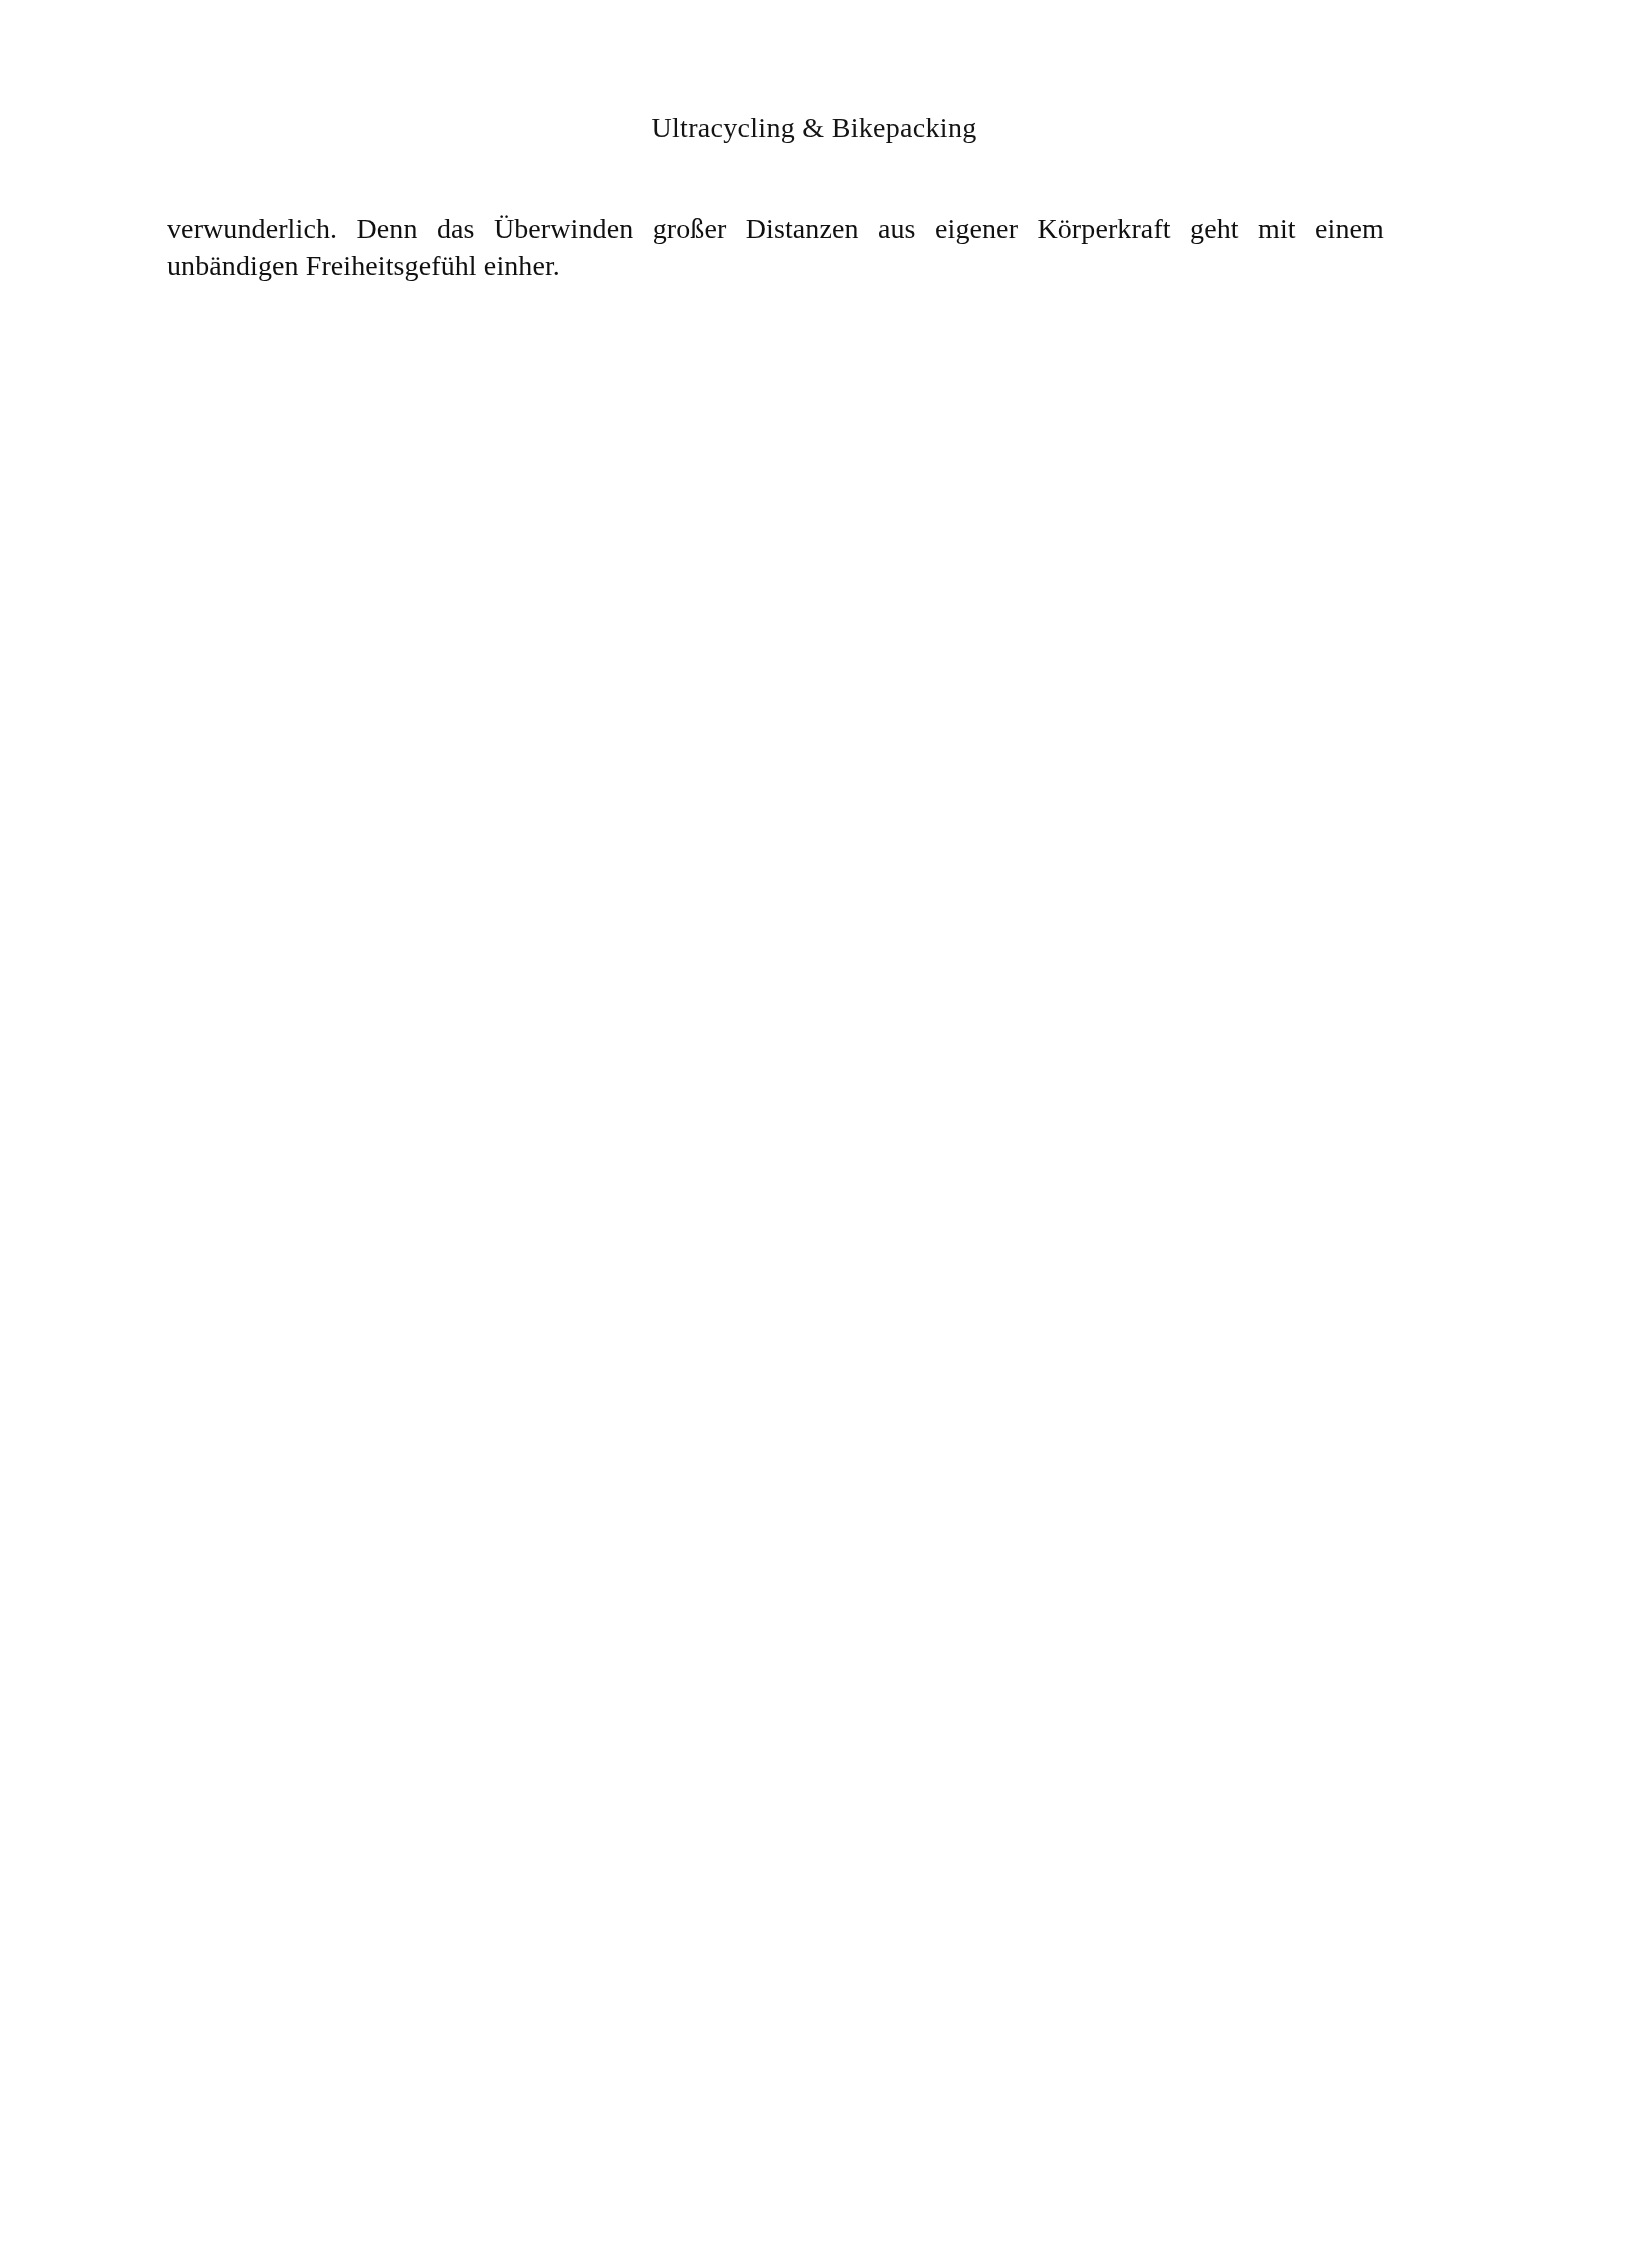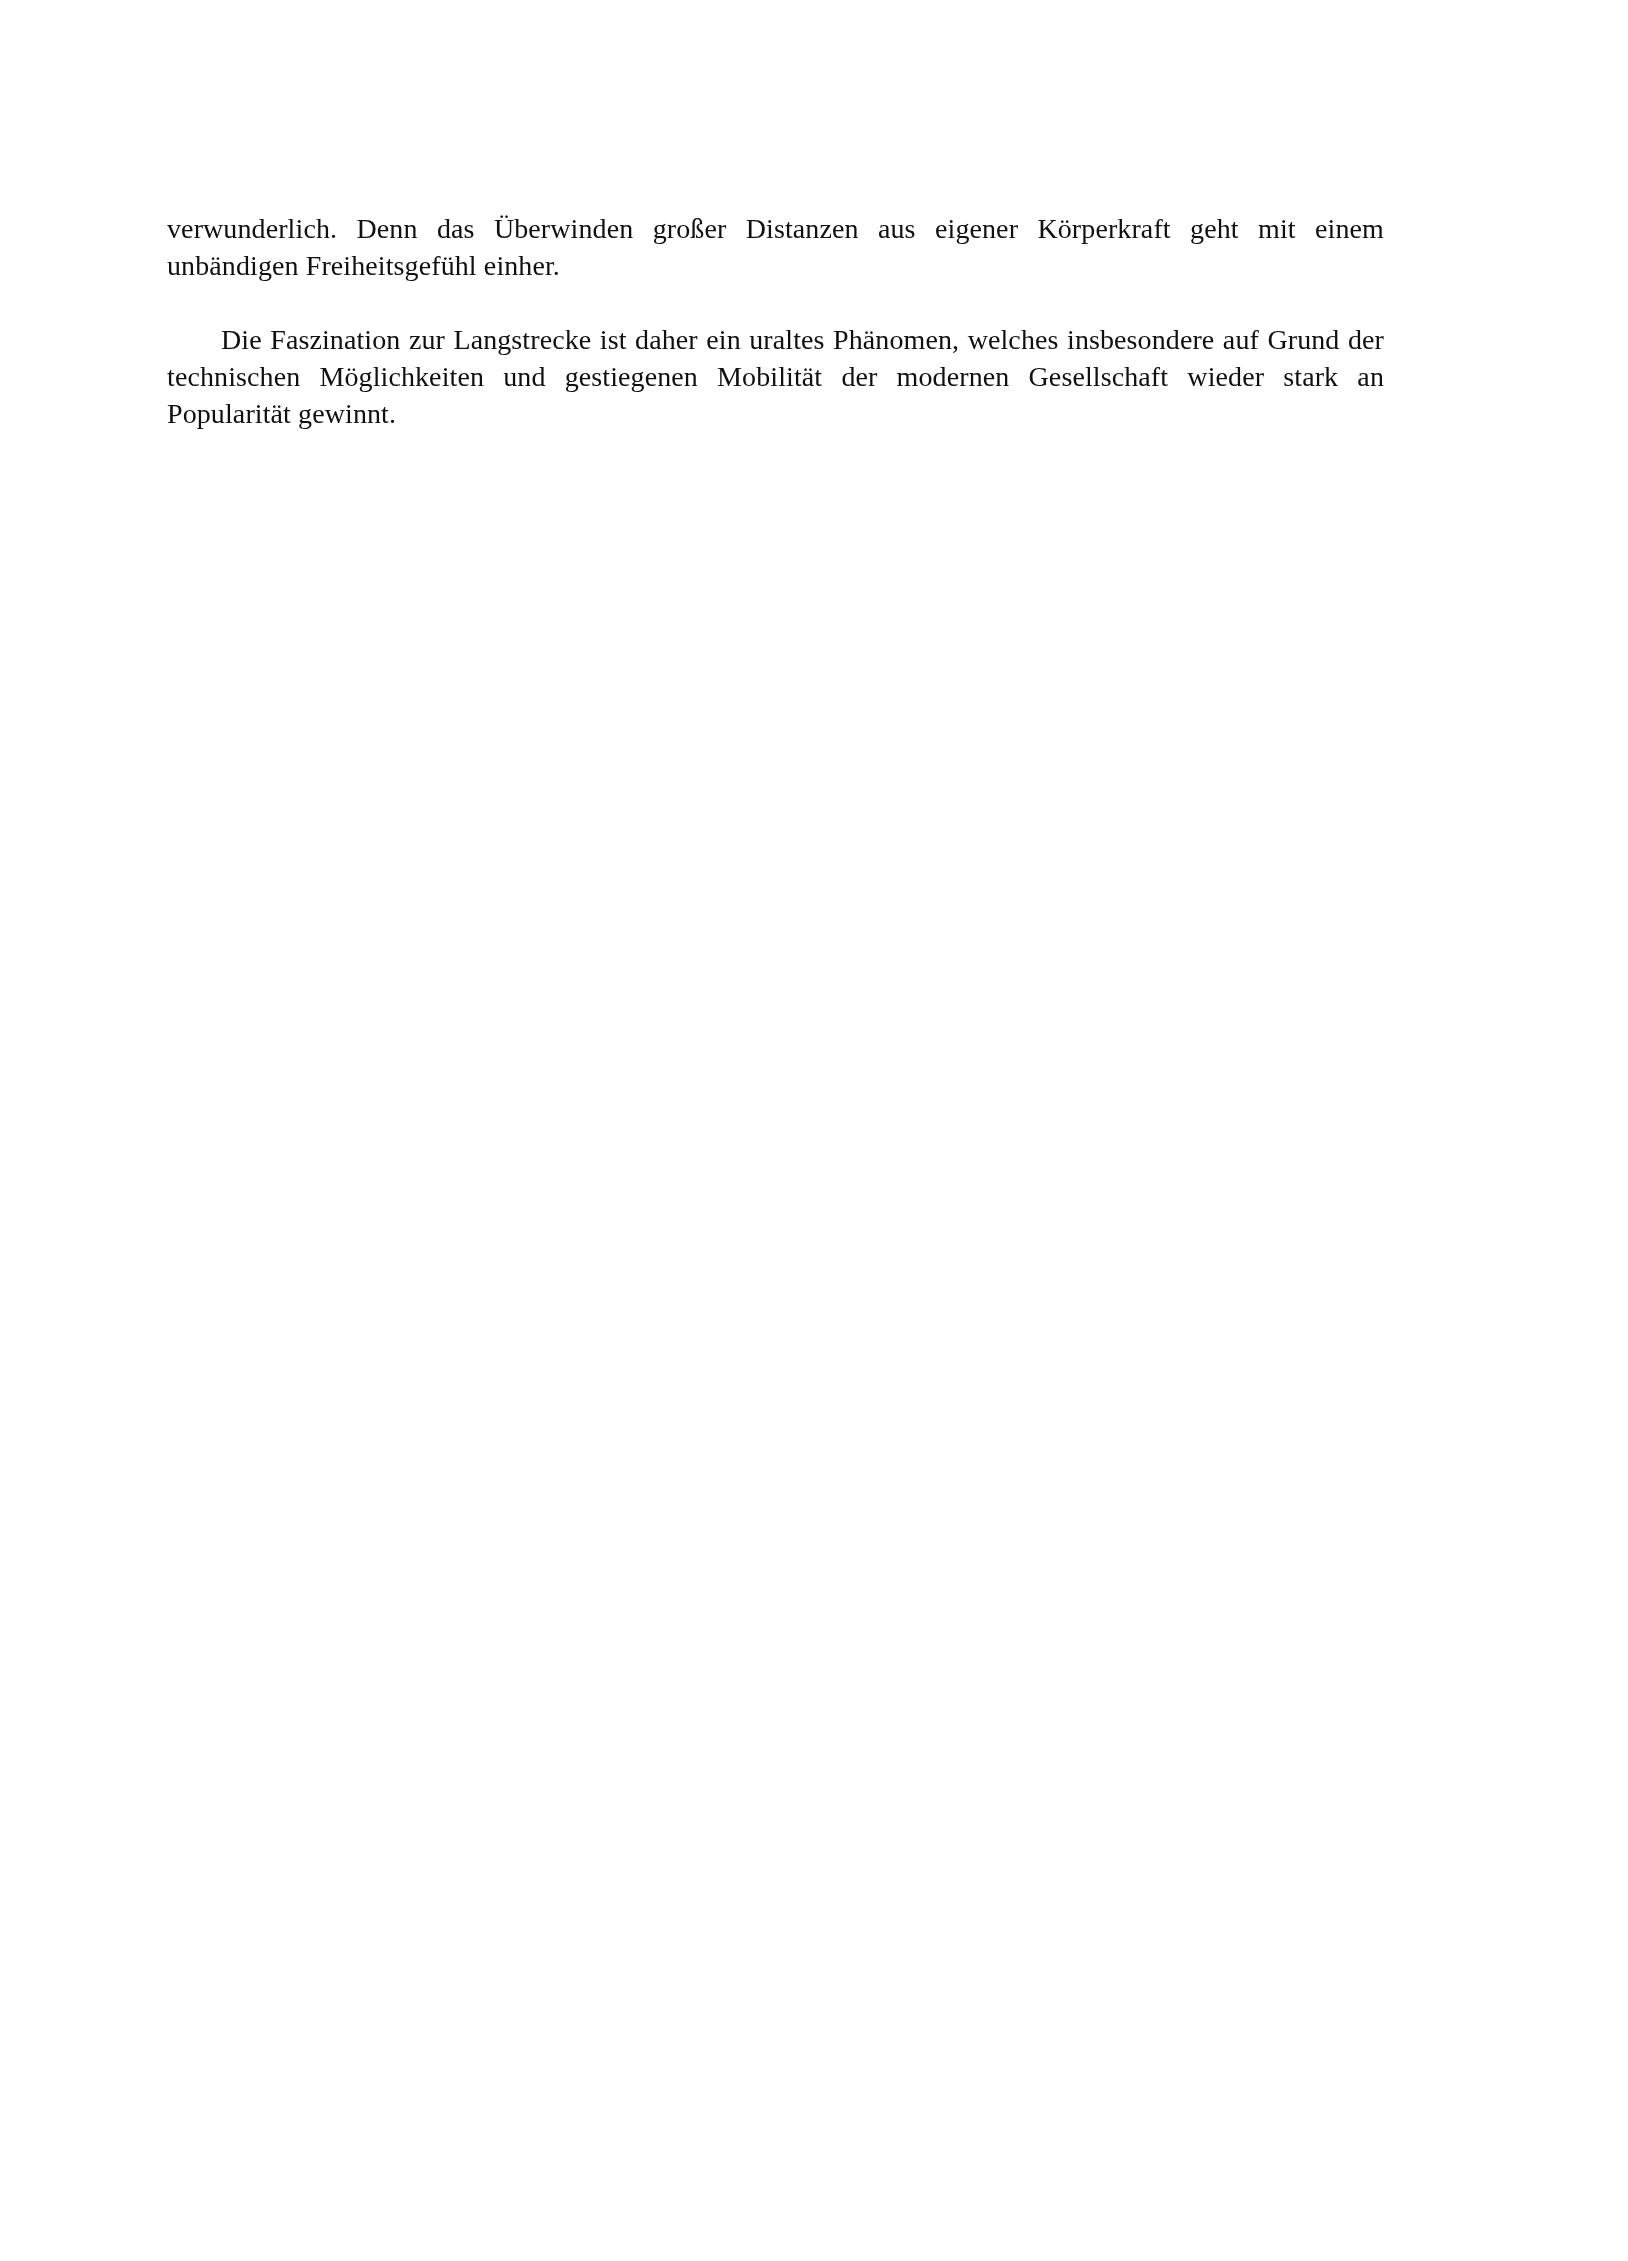--- a/index.html
+++ b/index.html
@@ -50,20 +50,20 @@
   }
   .para.indent {
     text-indent: 54px;
   }
 </style>
 </head>
 <body>
 
 <div class="page">
 
+  <div class="running-header">Ultracycling &amp; Bikepacking</div>
 
   <div class="body-block">
     <p class="para">verwunderlich. Denn das Überwinden großer Distanzen aus eigener Körperkraft geht mit einem unbändigen Freiheitsgefühl einher.</p>
-    <p class="para indent">Die Faszination zur Langstrecke ist daher ein uraltes Phänomen, welches insbesondere auf Grund der technischen Möglichkeiten und gestiegenen Mobilität der modernen Gesellschaft wieder stark an Popularität gewinnt.</p>
   </div>
 
 </div>
 
 
 </body></html>

